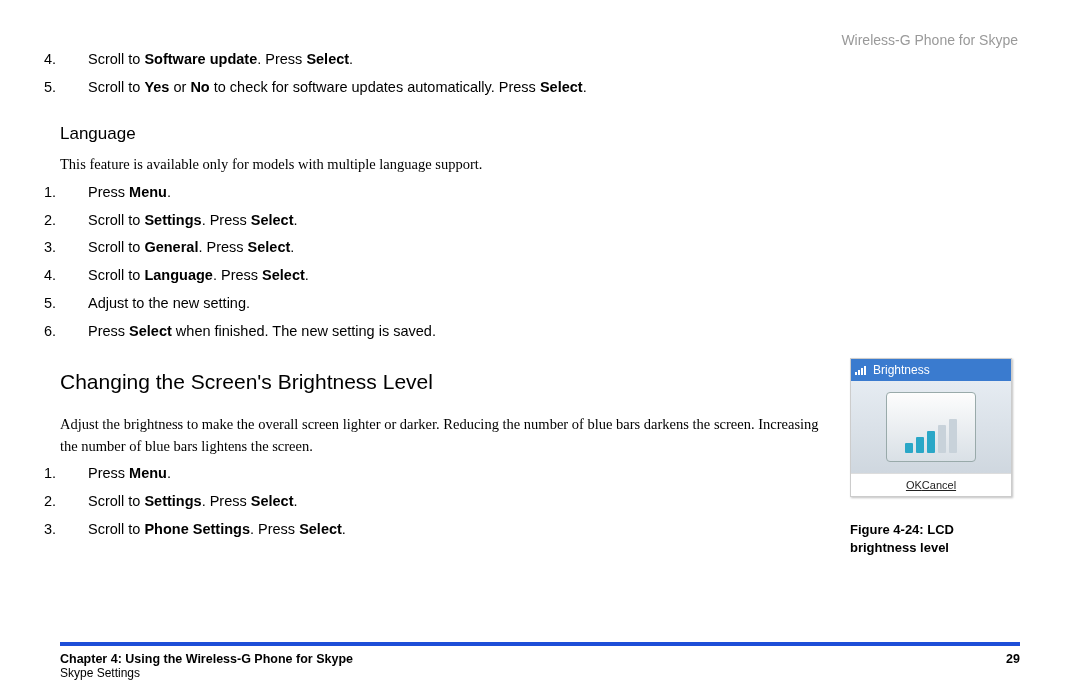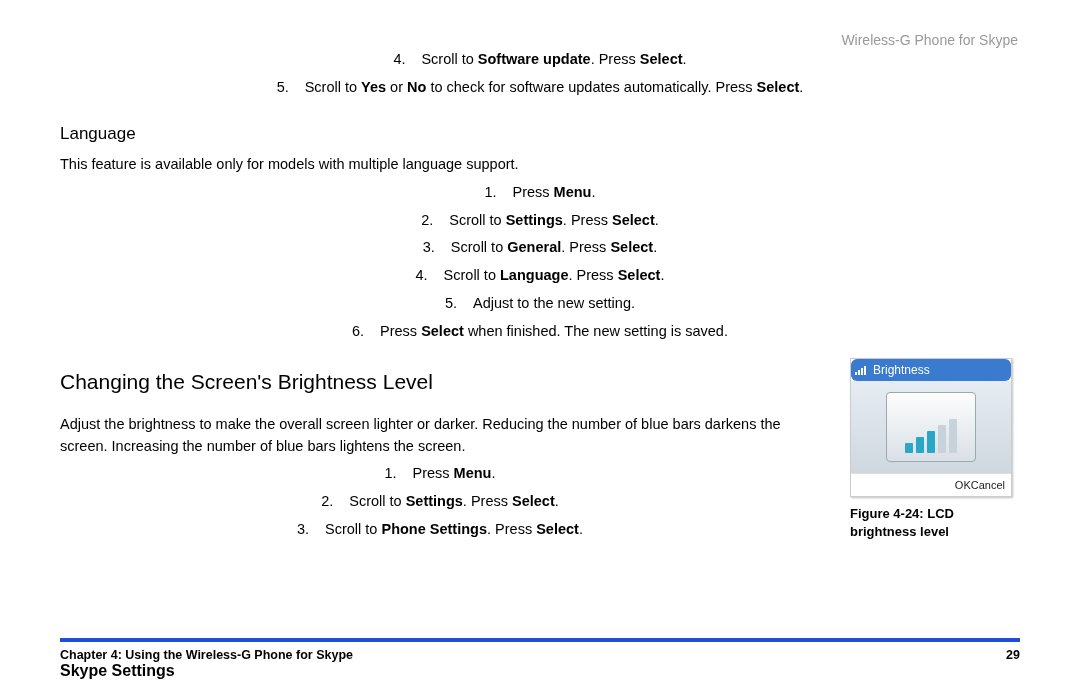--- a/index.html
+++ b/index.html
@@ -27,35 +27,34 @@
     font-size: 14px;
   }
   .content {
     margin-top: 30px;
     font-size: 14.5px;
     line-height: 1.5;
   }
   .ol-item {
     margin: 6px 0 6px 28px;
     text-indent: -22px;
-    text-align: center;
   }
   .ol-item .num { display:inline-block; width:22px; }
   .section-h2 {
     font-size: 17px;
     font-weight: normal;
     margin: 22px 0 8px 0;
     font-family: Arial, Helvetica, sans-serif;
   }
   .section-h1 {
     font-size: 21px;
     font-weight: normal;
     margin: 24px 0 10px 0;
   }
-  .para { margin: 6px 0; }
+  .para { margin: 6px 0; font-family: Liberation Serif, serif; }
   .two-col {
     display: flex;
     gap: 30px;
     align-items: flex-start;
   }
   .left { flex: 1; }
   .right { width: 170px; flex-shrink:0; margin-top: -50px;}
   .figure {
     text-align:left;
   }
@@ -66,21 +65,20 @@
     box-shadow: 1px 1px 2px rgba(0,0,0,0.25);
   }
   .ps-top {
     background:#3a7bcf;
     color:#fff;
     font-size: 12px;
     padding: 2px 4px;
     display:flex;
     align-items:center;
     gap:4px;
-    border-radius:6px;
   }
   .signal-icon svg { display:block; }
   .ps-mid {
     height: 92px;
     display:flex;
     align-items:center;
     justify-content:center;
     background: linear-gradient(#e6ecf2,#cfd7df);
   }
   .brightness-box {
@@ -104,46 +102,47 @@
   .b5{height:34px;background:#c8d2da;}
   .ps-label{
     font-size:11px;
     text-align:center;
     padding:3px 0;
     color:#333;
     background:#f4f6f9;
   }
   .ps-bottom{
     display:flex;
-    justify-content:flex-end;
+    justify-content:center;
     font-size:11px;
     padding:3px 6px;
     color:#222;
     background:#fff;
     border-top:1px solid #ddd;
+    text-decoration:underline;
   }
   .fig-caption{
     font-size:13px;
     font-weight:bold;
-    margin-top:8px;
+    margin-top:24px;
     line-height:1.35;
   }
   .footer{
     position:absolute;
     bottom:18px;
     left:60px;
     right:60px;
     border-top: 4px solid #1d4ed8;
     padding-top:6px;
     font-size:12.5px;
     font-weight:bold;
     display:flex;
     justify-content:space-between;
   }
-  .footer-left small{ display:block; font-weight:bold; font-size:16px;}
+  .footer-left small{ display:block; font-weight:normal; font-size:12px;}
   b { font-weight: bold; }
 </style>
 </head>
 <body>
 
 <div class="page">
   <div class="header-title">Wireless-G Phone for Skype</div>
 
   <div class="content">
 

